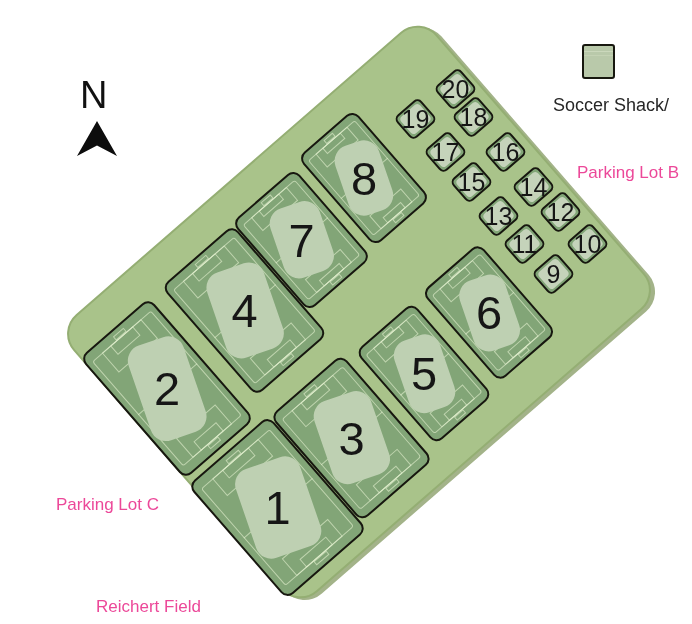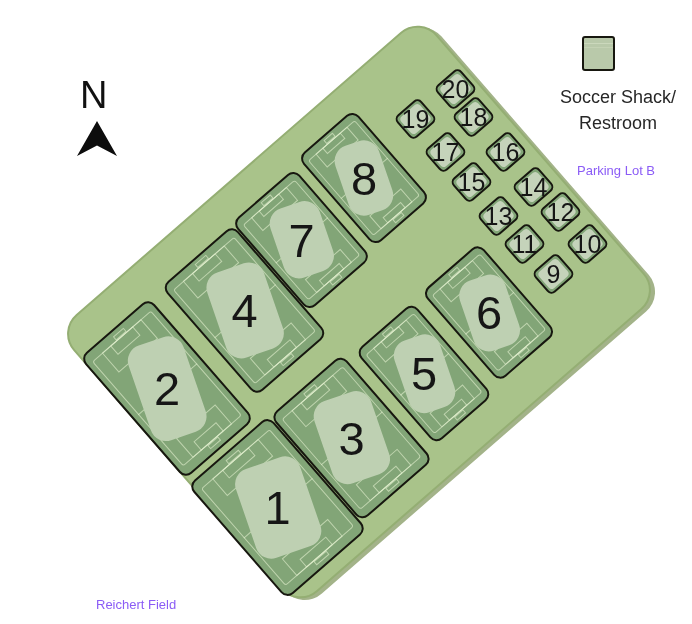--- a/index.html
+++ b/index.html
@@ -57,27 +57,27 @@
     transform:rotate(-41deg);
     box-sizing:border-box;
   }
   .sblob{position:absolute;inset:2px;background:#c5d3ba;border-radius:4px;}
   .sfield .num{
     position:absolute;inset:0;display:flex;align-items:center;justify-content:center;
     transform:rotate(41deg);
     font-size:25px;color:#161616;line-height:1;
   }
   
-  .map-label{position:absolute;color:#8b5cf6;font-size:13px;white-space:nowrap;}
+  .map-label{position:absolute;color:#ec4899;font-size:17px;white-space:nowrap;}
   .north-n{position:absolute;left:80px;top:76px;font-size:38px;color:#111;line-height:1;}
   .north-arrow{
     position:absolute;left:77px;top:121px;width:40px;height:35px;background:#0d0d0d;
     clip-path:polygon(50% 0%,100% 100%,50% 70%,0% 100%);
   }
-  .legend{position:absolute;left:553px;top:36px;width:130px;text-align:center;}
+  .legend{position:absolute;left:553px;top:44px;width:130px;}
   .legend-swatch{
     width:33px;height:35px;margin-left:29px;
     background:linear-gradient(#b9c9aa 0 16%, #cbd8bc 16% 20%, #b9c9aa 20% 28%, #c4d2b4 28% 31%, #b9c9aa 31%);
     border:2.5px solid #17170f;border-radius:3px;box-sizing:border-box;
   }
   .legend-text{margin-top:13px;color:#272727;font-size:18px;line-height:26px;}
 </style>
 </head>
 <body>
 
@@ -256,20 +256,20 @@
   </div>
     </div>
 
   <div class="north-n map-label">N</div>
   <div class="north-arrow"></div>
 
   <div class="legend">
     <div class="legend-swatch"></div>
     <div class="legend-text">
       <div>Soccer Shack/</div>
-      <div>Restroom</div>
     </div>
   </div>
 
   <div class="map-label" style="left:577px;top:163px;">Parking Lot B</div>
+  <div class="map-label" style="left:56px;top:495px;">Parking Lot C</div>
   <div class="map-label" style="left:96px;top:557px;margin-top:40px;">Reichert Field</div>
 
 </div>
 
 </body></html>

